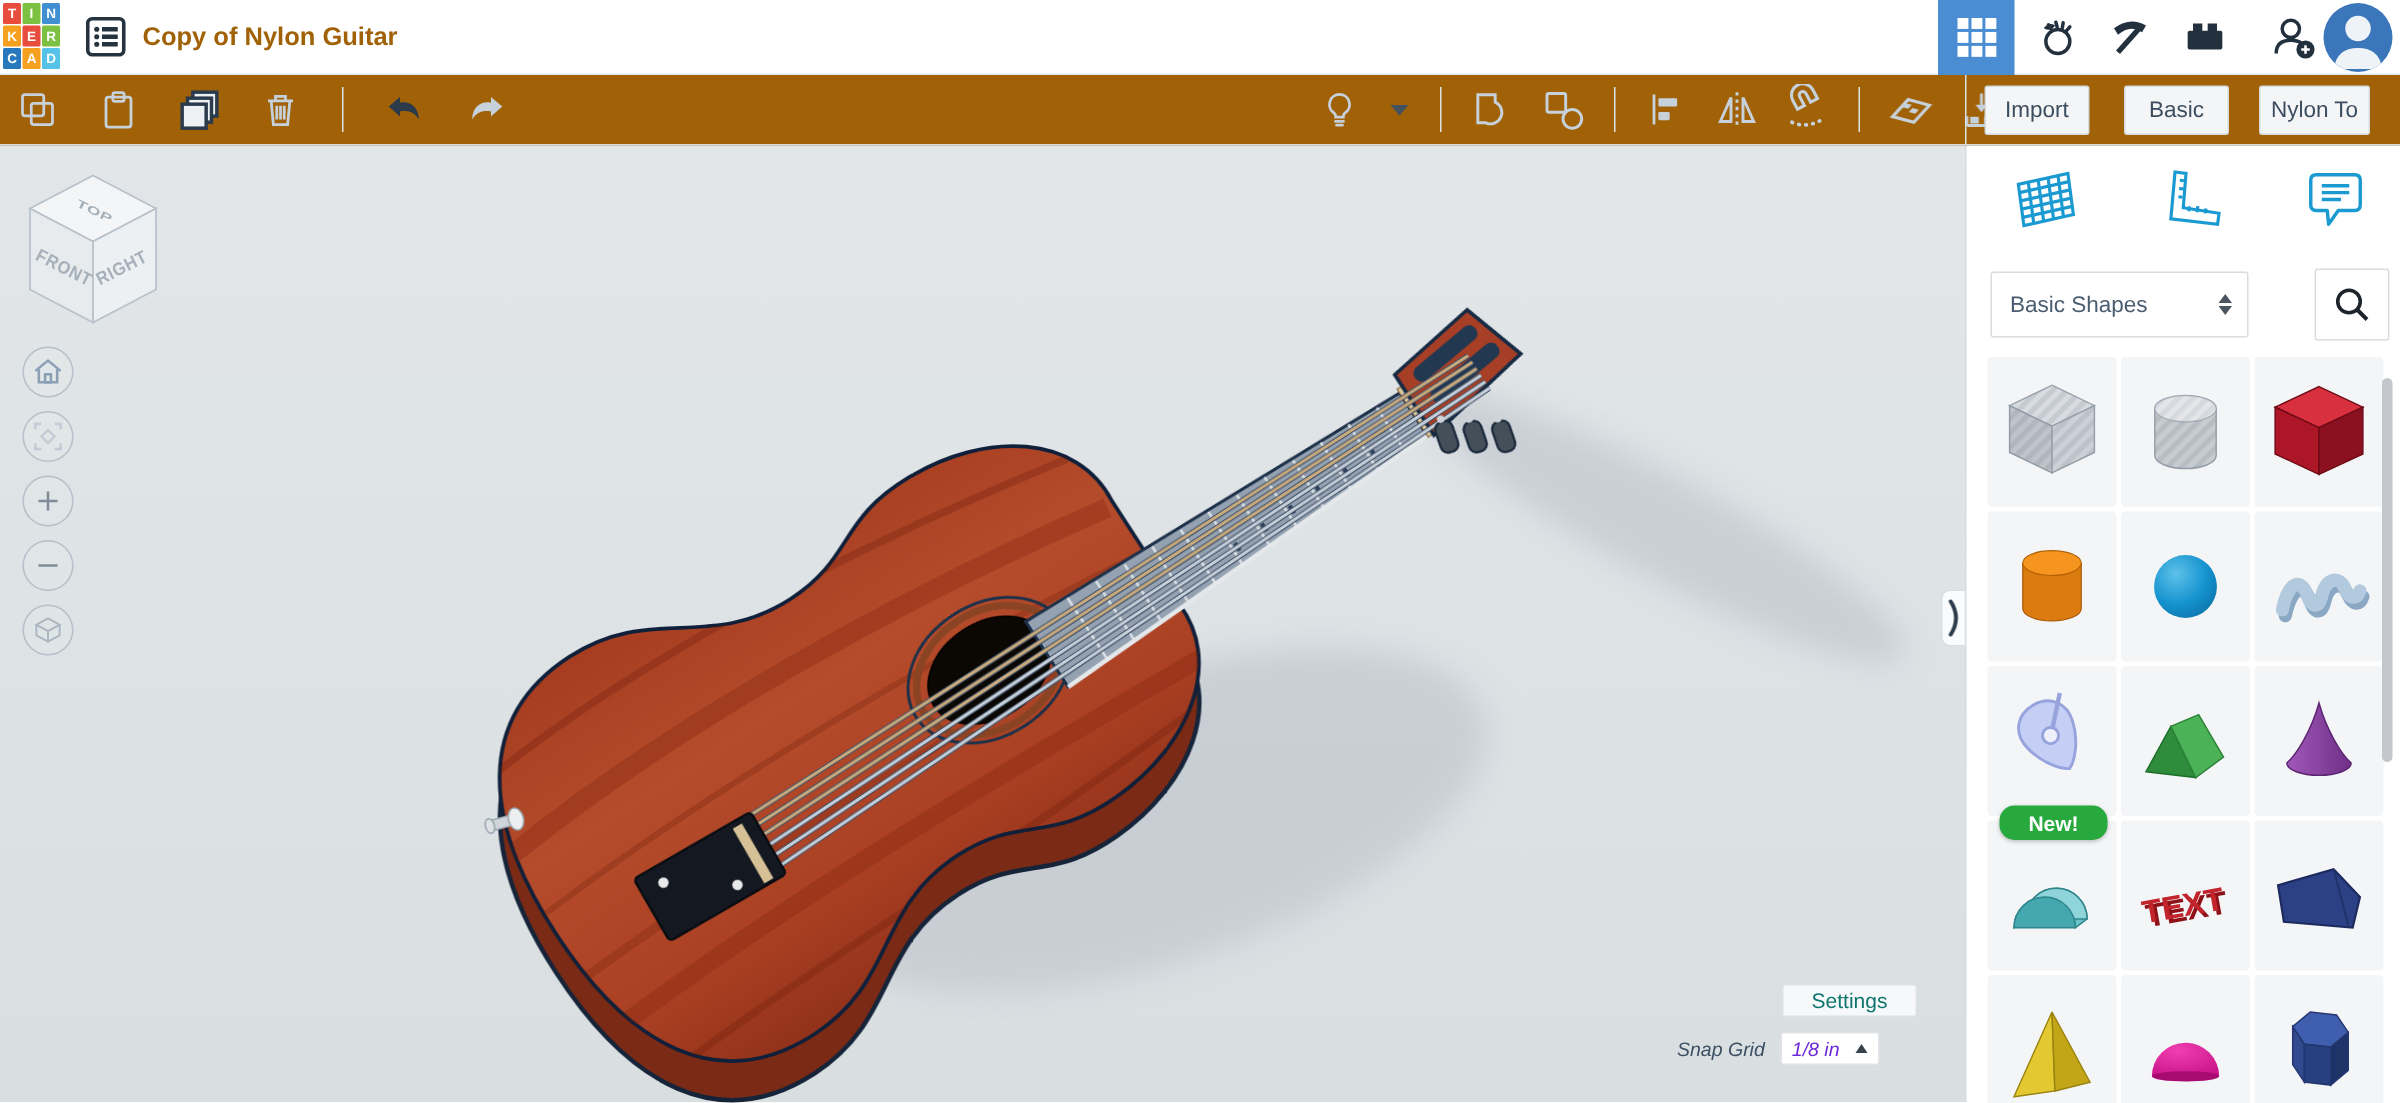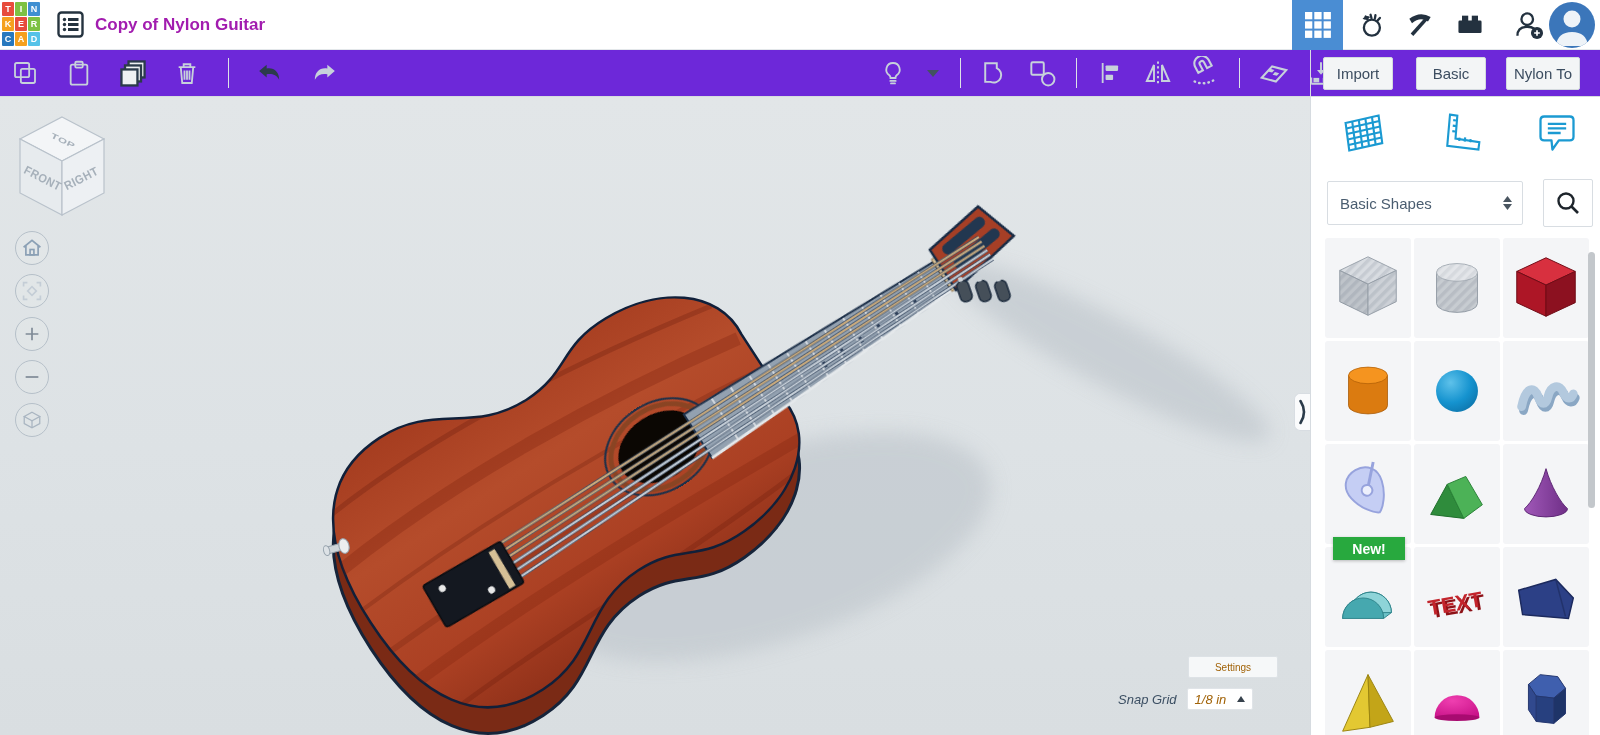--- a/index.html
+++ b/index.html
@@ -4,63 +4,63 @@
 <style>
   html,body{margin:0;padding:0;background:#fff;}
   *{box-sizing:border-box;font-family:"Liberation Sans","DejaVu Sans",sans-serif;}
   #app{position:relative;width:1600px;height:735px;overflow:hidden;background:#fff;}
 
   
   .header{position:absolute;top:0;left:0;width:1600px;height:50px;background:#fff;border-bottom:1px solid #e3e7ea;z-index:30;}
   .logo{position:absolute;left:2px;top:2px;width:38px;height:46px;display:grid;grid-template-columns:repeat(3,12px);grid-template-rows:repeat(3,14px);gap:1px;cursor:pointer;}
   .lg{display:flex;align-items:center;justify-content:center;color:#fff;font-size:9px;font-weight:700;border-radius:1px;}
   .menu-btn{position:absolute;left:57px;top:11px;width:27px;height:27px;background:none;border:none;padding:0;cursor:pointer;}
-  .page-title{position:absolute;left:95px;top:0;height:50px;display:flex;align-items:center;font-size:17px;font-weight:700;color:#a21caf;}
+  .page-title{position:absolute;left:95px;top:0;height:50px;display:flex;align-items:center;font-size:17px;font-weight:700;color:#a16207;}
   .hdr-tile{position:absolute;top:0;width:51px;height:50px;display:flex;align-items:center;justify-content:center;border:none;cursor:pointer;background:#4a8dd3;}
   .hdr-icon{position:absolute;top:3px;width:44px;height:44px;display:flex;align-items:center;justify-content:center;background:none;border:none;cursor:pointer;}
   .avatar{position:absolute;left:1549px;top:2px;width:46px;height:46px;border-radius:50%;background:#3b76ba;overflow:hidden;cursor:pointer;border:none;padding:0;}
 
   
-  .toolbar{position:absolute;top:50px;left:0;width:1600px;height:47px;background:#6d28d9;border-bottom:1px solid #d7dcdf;z-index:25;}
+  .toolbar{position:absolute;top:50px;left:0;width:1600px;height:47px;background:#a16207;border-bottom:1px solid #d7dcdf;z-index:25;}
   .tb-left{position:absolute;left:8px;top:0;height:46px;display:flex;align-items:center;gap:20px;}
   .tb-mid{position:absolute;left:876px;top:0;height:46px;display:flex;align-items:center;gap:13px;}
   .ticon{width:34px;height:34px;display:flex;align-items:center;justify-content:center;background:none;border:none;padding:0;cursor:pointer;}
   .ticon.small{width:20px;}
   .tb-sep{width:1px;height:30px;background:#dde2e7;margin:0 4px;}
   .tb-right{position:absolute;left:1310px;top:0;width:290px;height:46px;border-left:1px solid #d9dee2;}
   .tb-btn{position:absolute;top:7px;height:33px;background:#f3f5f6;border:1px solid #d4dade;border-radius:2px;color:#3c4d60;font-size:15px;cursor:pointer;padding:0;}
 
   
   .canvas{position:absolute;top:97px;left:0;width:1310px;height:638px;overflow:hidden;
           background:linear-gradient(180deg,#e2e6e8 0%,#dde2e5 55%,#d9dee1 100%);}
   .scene{position:absolute;left:0;top:0;width:1310px;height:638px;}
 
   .viewcube{position:absolute;left:12px;top:10px;width:100px;height:112px;cursor:pointer;}
   .vc-label{font-size:12px;font-weight:700;fill:#a6b0ba;letter-spacing:.5px;}
 
   .navbtn{position:absolute;left:15px;width:34px;height:34px;border-radius:50%;border:1.5px solid #b6c0c9;background:rgba(230,234,237,.25);display:flex;align-items:center;justify-content:center;cursor:pointer;padding:0;}
 
-  .settings-btn{position:absolute;left:1188px;top:559px;width:90px;height:22px;background:#f6f8f9;border:1px solid #dde2e6;border-radius:2px;color:#a16207;font-size:10px;display:flex;align-items:center;justify-content:center;cursor:pointer;}
+  .settings-btn{position:absolute;left:1188px;top:559px;width:90px;height:22px;background:#f6f8f9;border:1px solid #dde2e6;border-radius:2px;color:#0f766e;font-size:14px;display:flex;align-items:center;justify-content:center;cursor:pointer;}
   .snap-row{position:absolute;left:1118px;top:591px;display:flex;align-items:center;gap:10px;font-style:italic;}
   .snap-label{font-size:13px;color:#3c4f63;}
-  .snap-select{width:66px;height:22px;background:#fff;border:1px solid #e0e4e8;border-radius:2px;display:flex;align-items:center;justify-content:space-between;padding:0 7px;font-size:13px;color:#a16207;cursor:pointer;}
+  .snap-select{width:66px;height:22px;background:#fff;border:1px solid #e0e4e8;border-radius:2px;display:flex;align-items:center;justify-content:space-between;padding:0 7px;font-size:13px;color:#6d28d9;cursor:pointer;}
   .tri-up{width:0;height:0;border-left:4px solid transparent;border-right:4px solid transparent;border-bottom:6px solid #37424d;}
 
   .collapse-tab{position:absolute;left:1294px;top:296px;width:16px;height:38px;background:#fafbfc;border:1px solid #d8dde2;border-right:none;border-radius:6px 0 0 6px;display:flex;align-items:center;justify-content:center;cursor:pointer;padding:0;z-index:5;}
 
   
   .panel{position:absolute;top:97px;left:1310px;width:290px;height:638px;background:#fff;border-left:1px solid #d6dbe0;}
   .helper-btn{position:absolute;top:12px;width:44px;height:48px;background:none;border:none;display:flex;align-items:center;justify-content:center;cursor:pointer;padding:0;}
-  .cat-select{position:absolute;left:16px;top:84px;width:196px;height:44px;border:1px solid #d8dde2;border-radius:2px;background:#fff;display:flex;align-items:center;justify-content:space-between;padding:0 10px 0 12px;font-size:15px;color:#4a5d70;cursor:pointer;}
+  .cat-select{position:absolute;left:16px;top:84px;width:172px;height:44px;border:1px solid #d8dde2;border-radius:2px;background:#fff;display:flex;align-items:center;justify-content:space-between;padding:0 10px 0 12px;font-size:15px;color:#4a5d70;cursor:pointer;}
   .updown{display:flex;flex-direction:column;gap:2px;}
   .search-btn{position:absolute;left:232px;top:82px;width:50px;height:48px;border:1px solid #d8dde2;border-radius:2px;background:#fff;display:flex;align-items:center;justify-content:center;cursor:pointer;}
 
   .shape-grid{position:absolute;left:14px;top:141px;width:264px;display:grid;grid-template-columns:repeat(3,86px);grid-auto-rows:100px;gap:3px;}
   .tile{background:#f4f5f7;border-radius:3px;display:flex;align-items:center;justify-content:center;cursor:pointer;border:none;padding:0;}
-  .new-badge{position:absolute;left:8px;top:299px;width:72px;height:23px;background:#28a93e;border-radius:0;color:#fff;font-size:14px;font-weight:700;display:flex;align-items:center;justify-content:center;box-shadow:0 1px 3px rgba(0,0,0,.25);z-index:3;}
+  .new-badge{position:absolute;left:8px;top:299px;width:72px;height:23px;background:#28a93e;border-radius:10px;color:#fff;font-size:14px;font-weight:700;display:flex;align-items:center;justify-content:center;box-shadow:0 1px 3px rgba(0,0,0,.25);z-index:3;}
   .scroll-thumb{position:absolute;right:5px;top:155px;width:7px;height:256px;background:#c3c7cb;border-radius:4px;cursor:pointer;}
 
   svg text{font-family:"Liberation Sans","DejaVu Sans",sans-serif;}
 </style>
 </head>
 <body>
 
 <div id="app">
 
   <div class="header">

